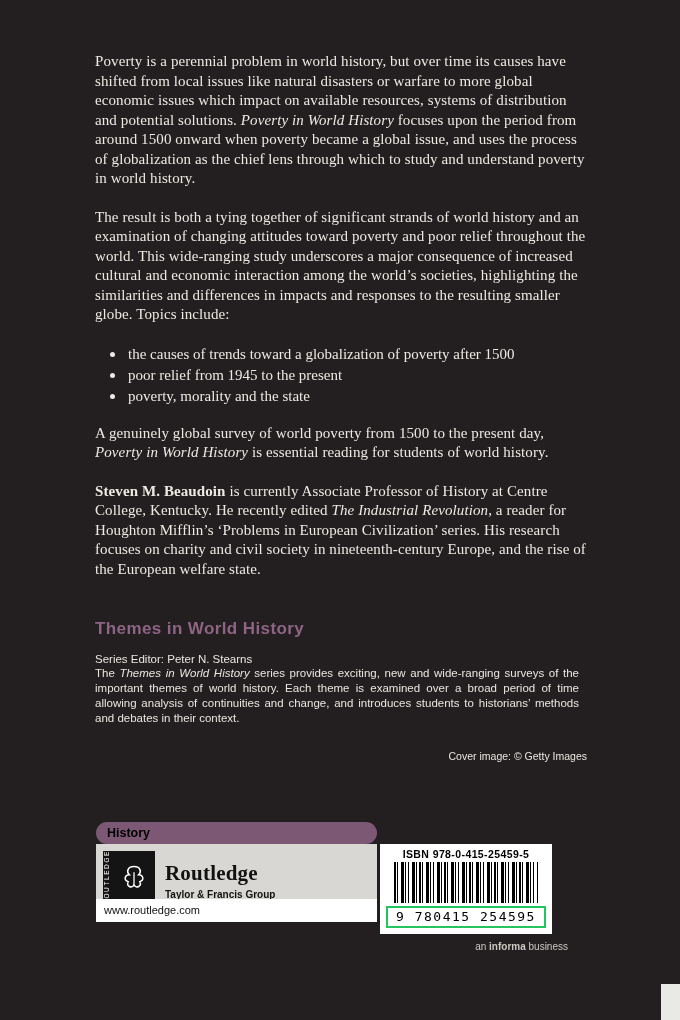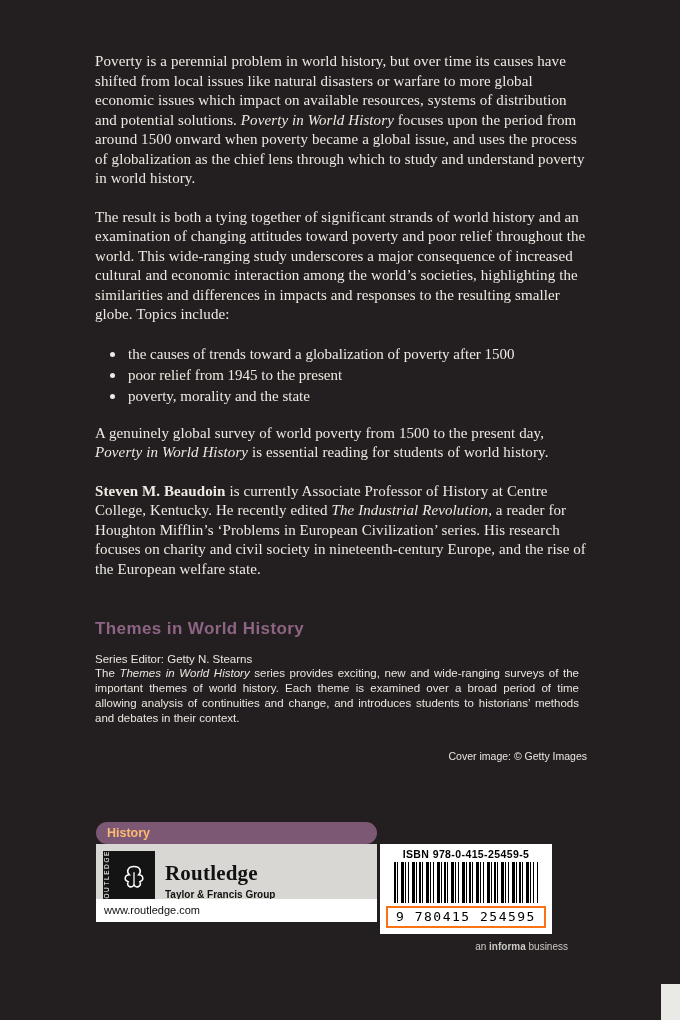--- a/index.html
+++ b/index.html
@@ -60,21 +60,21 @@
   }
   .cover-credit {
     font-family:"Liberation Sans", sans-serif;
     font-size:10.5px; margin-top:24px; color:#e9e6e0;text-align:right;
   }
 
   
   .history-banner {
     position:absolute; left:96px; top:822px;
     width:281px; height:22px;
-    background:#7c5874; color:#fdba74;
+    background:#7c5874; color:#000000;
     font-family:"Liberation Sans", sans-serif;
     font-size:12.5px; font-weight:bold;
     line-height:22px; padding-left:11px;
     box-sizing:border-box;
     border-radius:11px;
   }
   .publisher-box {
     position:absolute; left:96px; top:844px;
     width:281px; height:78px;
     background:#d8d7d3;
@@ -125,21 +125,21 @@
       #000 0 2px,  #fff 2px 3px,
       #000 3px 4px, #fff 4px 7px,
       #000 7px 10px, #fff 10px 11px,
       #000 11px 12px, #fff 12px 14px,
       #000 14px 15px, #fff 15px 18px,
       #000 18px 21px, #fff 21px 22px,
       #000 22px 23px, #fff 23px 25px);
   }
   .ean-box {
     margin:3px 6px 0 6px;
-    border:2px solid #f97316;
+    border:2px solid #22c55e;
     text-align:center;
     font-family:"DejaVu Sans Mono", monospace;
     font-size:13px; line-height:18px;
     letter-spacing:1.5px; color:#000;
     background:#fff;
   }
   .informa-line {
     position:absolute; right:112px; top:941px;
     font-family:"Liberation Sans", sans-serif;
     font-size:10px; color:#cbc9c4; text-align:right;
@@ -170,21 +170,21 @@
       <li>
         <span class="bullet-dot"></span>
         <span>poverty, morality and the state</span>
       </li>
     </ul>
 
     <p class="body summary"><span>A genuinely global survey of world poverty from 1500 to the present day, </span><span style="font-style: italic;">Poverty in World History</span><span> is essential reading for students of world history.</span></p>
     <p class="body author-bio"><span style="font-weight: bold;">Steven M. Beaudoin</span><span> is currently Associate Professor of History at Centre College, Kentucky. He recently edited </span><span style="font-style: italic;">The Industrial Revolution</span><span>, a reader for Houghton Mifflin’s ‘Problems in European Civilization’ series. His research focuses on charity and civil society in nineteenth-century Europe, and the rise of the European welfare state.</span></p>
 
     <h2 class="series-heading">Themes in World History</h2>
-    <div class="series-editor">Series Editor: Getty N. Stearns</div>
+    <div class="series-editor">Series Editor: Peter N. Stearns</div>
     <p class="series-blurb"><span>The </span><span style="font-style: italic;">Themes in World History</span><span> series provides exciting, new and wide-ranging surveys of the important themes of world history. Each theme is examined over a broad period of time allowing analysis of continuities and change, and introduces students to historians’ methods and debates in their context.</span></p>
 
     <div class="cover-credit">Cover image: © Getty Images</div>
   </div>
 
   <div class="history-banner">
     <span>History</span>
   </div>
 
   <div class="publisher-box">

